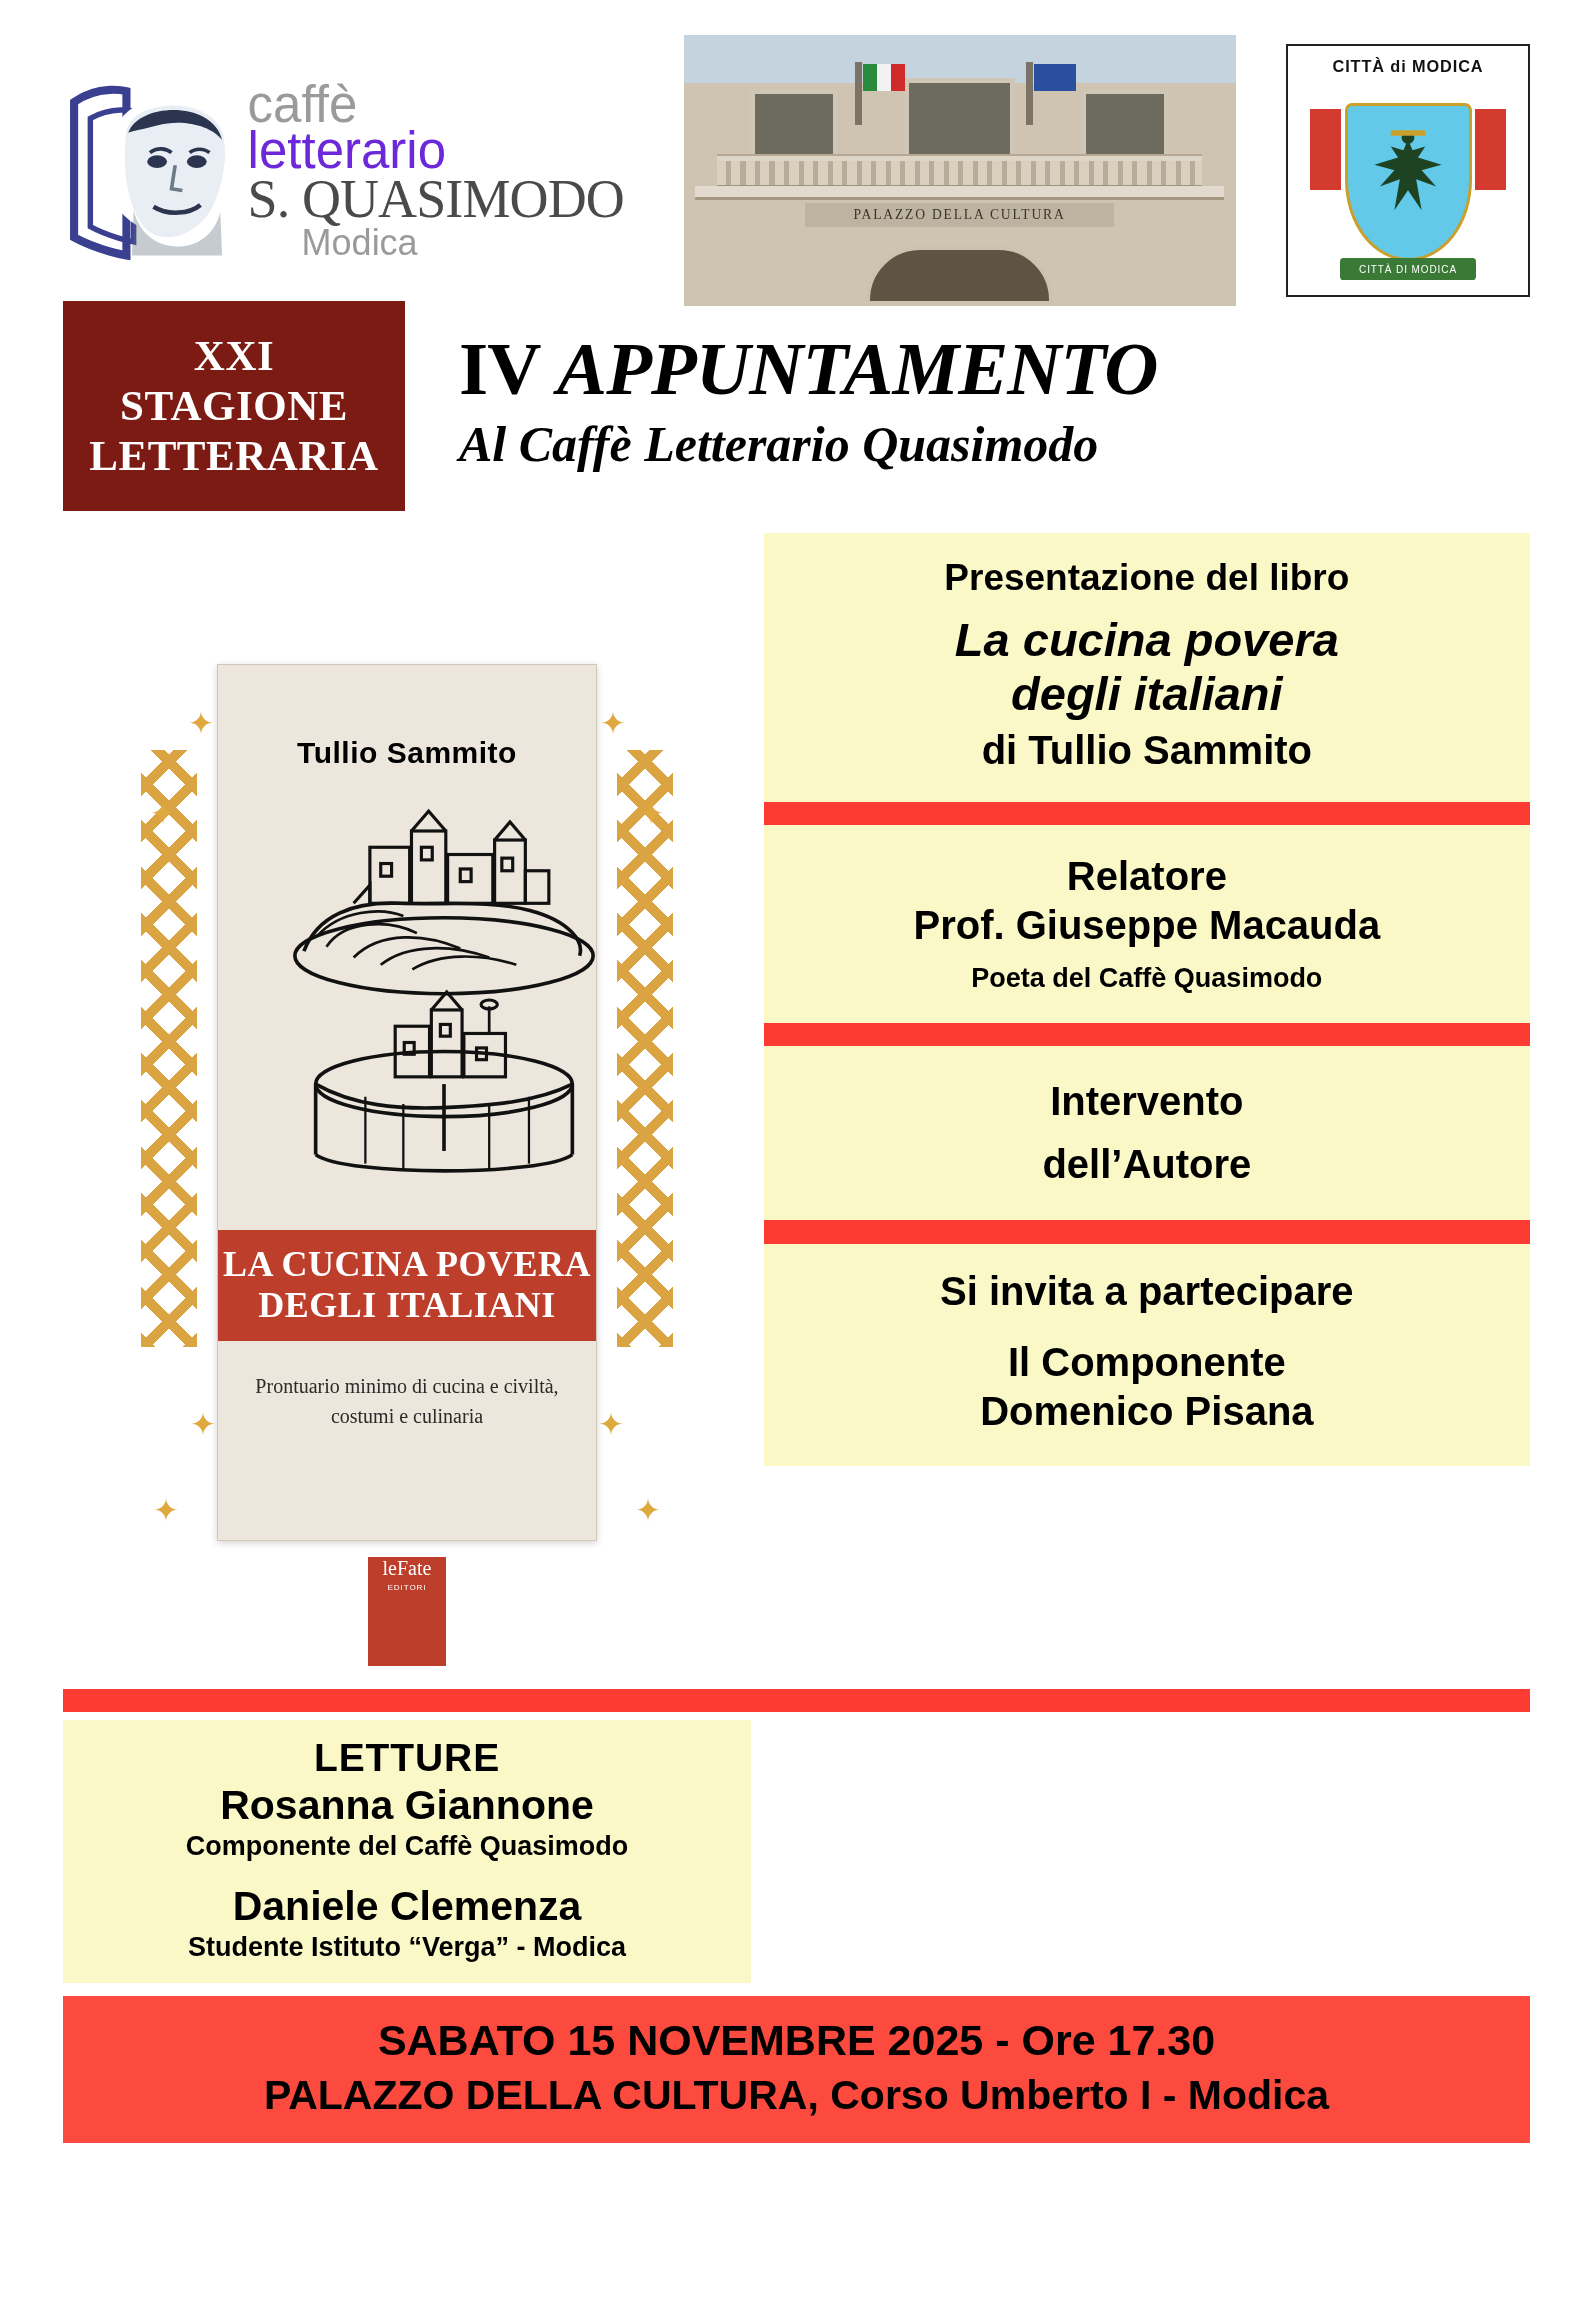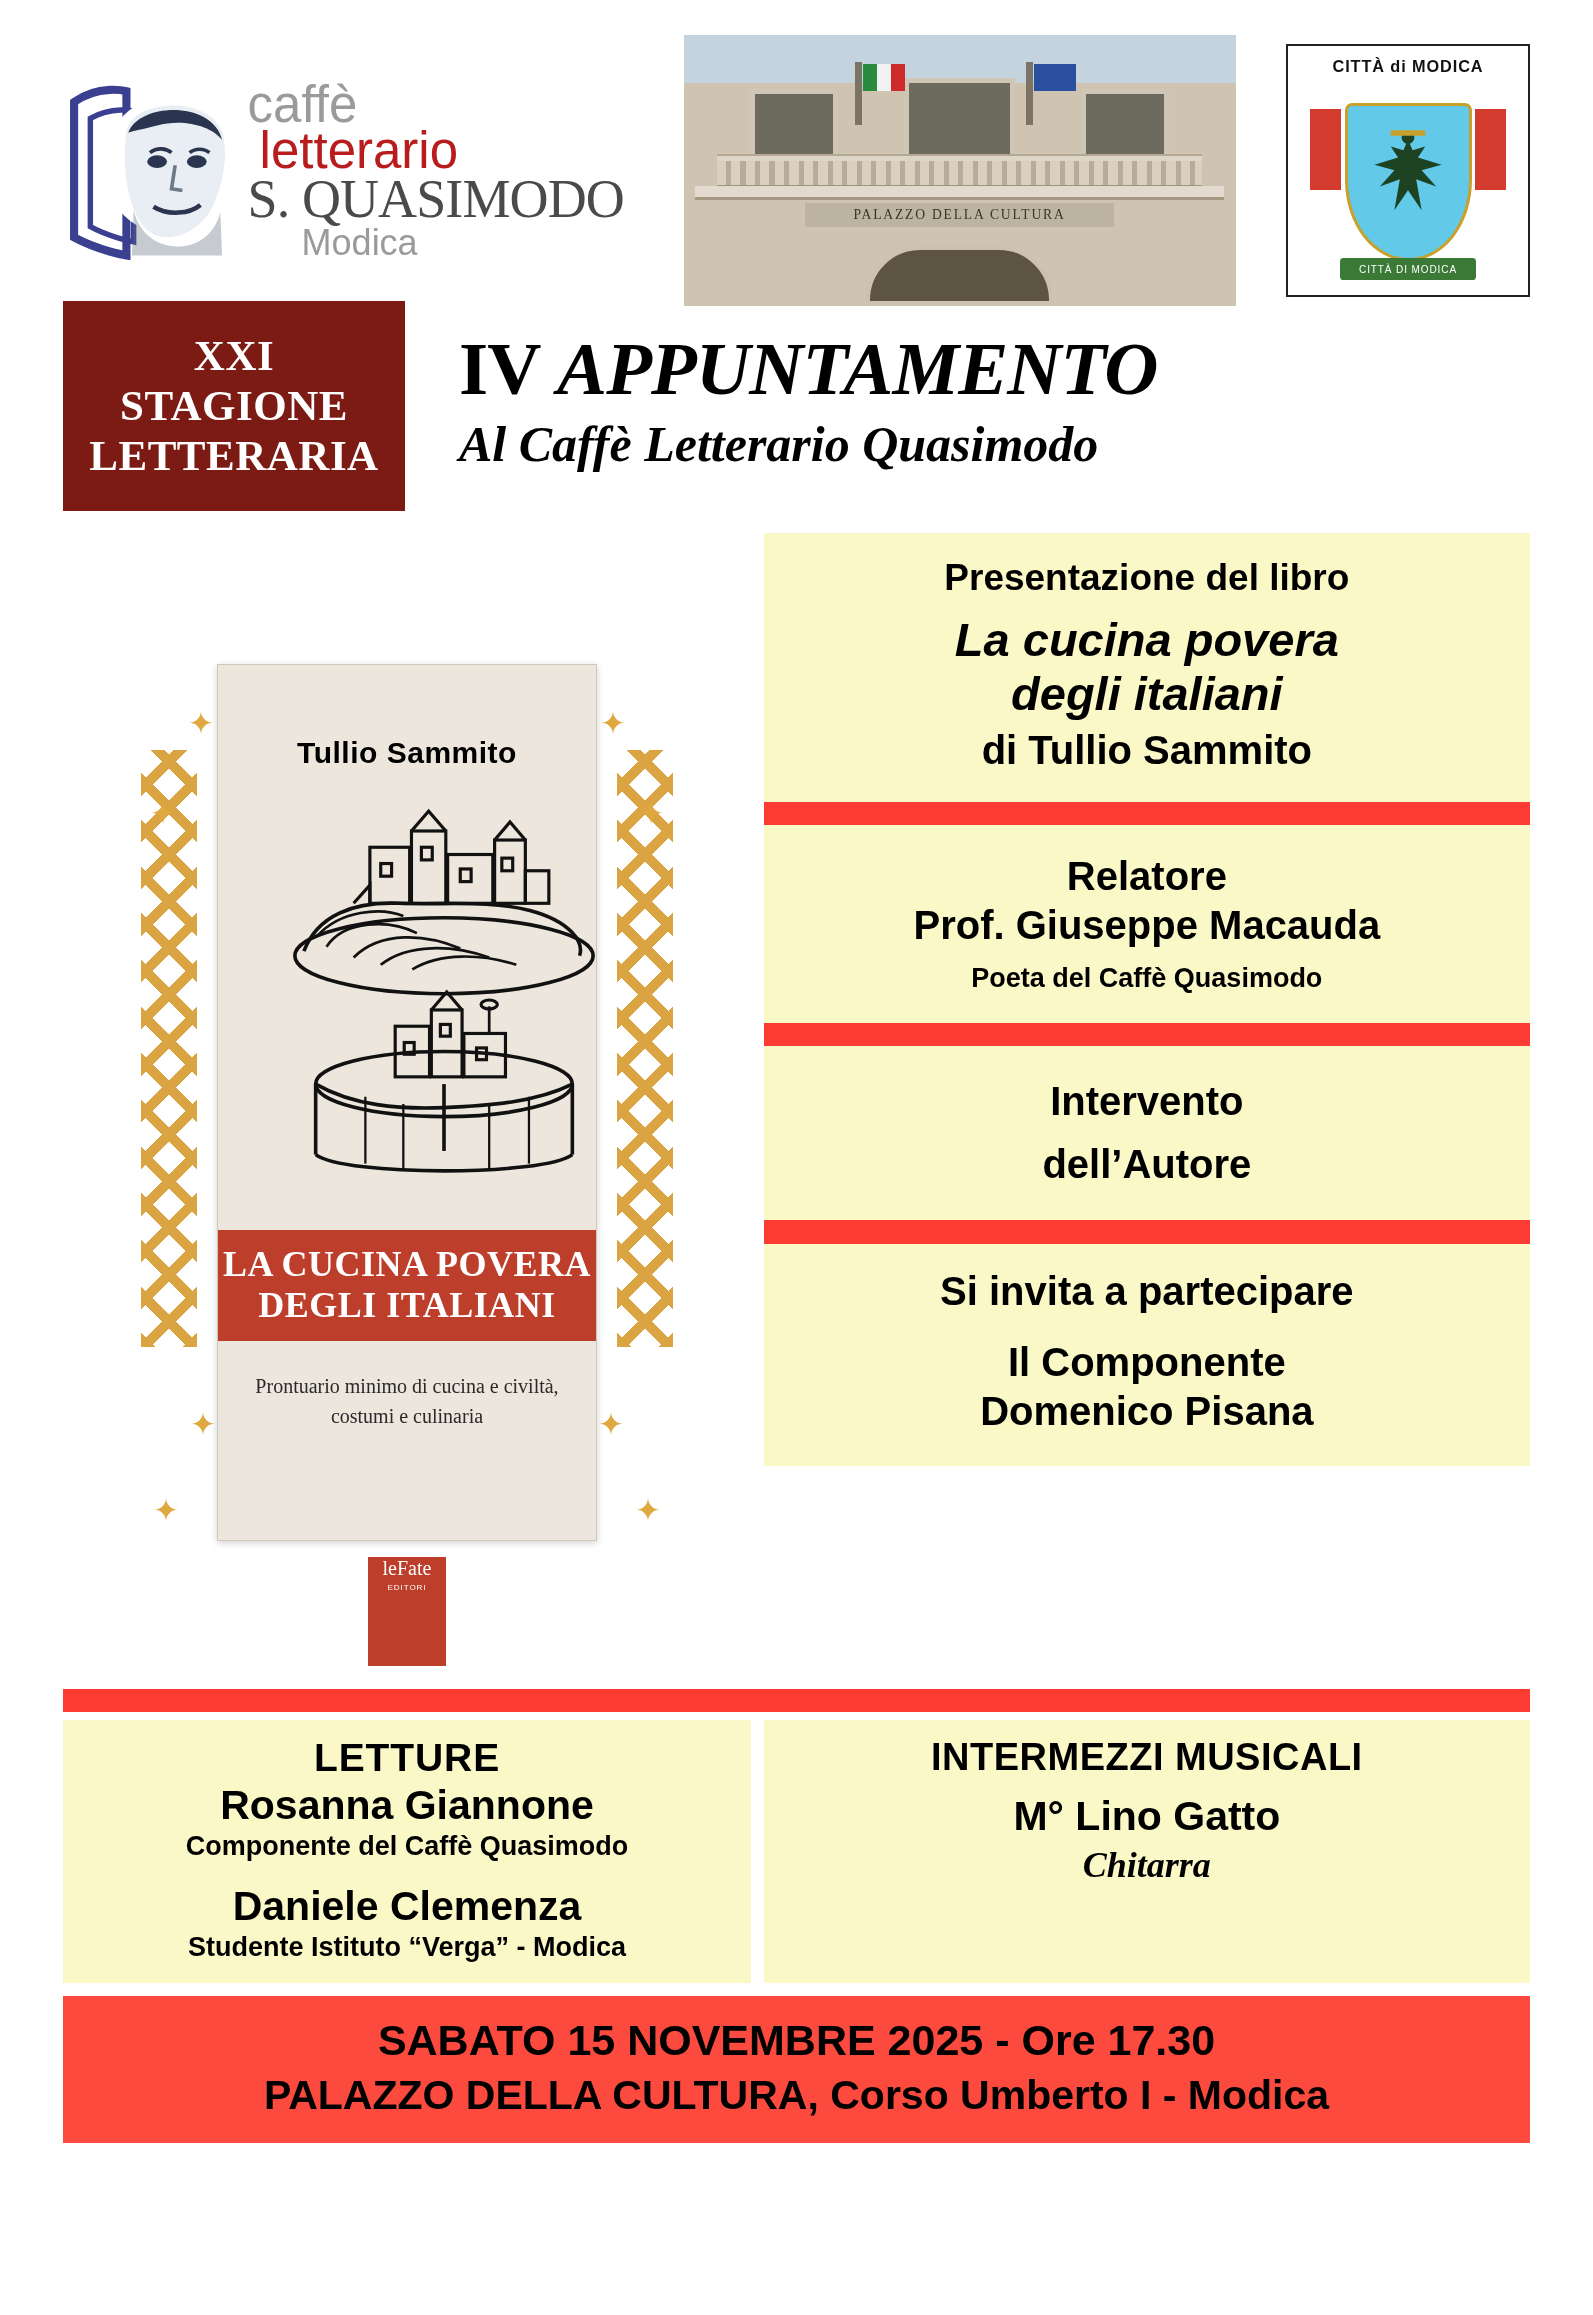--- a/index.html
+++ b/index.html
@@ -48,23 +48,22 @@
     line-height: 1.0;
   }
   .logo-text .l1 {
     font-size: 51px;
     color: #9a9a9a;
     font-family: "Liberation Sans", sans-serif;
     letter-spacing: 0px;
   }
   .logo-text .l2 {
     font-size: 51px;
-    color: #b91c1c;
+    color: #6d28d9;
     margin-top: -5.4px;
-    margin-left: 12px;
   }
   .logo-text .l3 {
     font-size: 54px;
     color: #4a4a4a;
     font-weight: 400;
     margin-top: -3.6px;
     font-family: "Liberation Serif", serif;
     letter-spacing: -0.9px;
   }
   .logo-text .l4 {
@@ -564,25 +563,20 @@
 
   <div class="bottom-row">
     <div class="bottom-left">
       <div class="bl-h">LETTURE</div>
       <div class="bl-n">Rosanna Giannone</div>
       <div class="bl-s">Componente del Caffè Quasimodo</div>
       <div class="bl-gap"></div>
       <div class="bl-n">Daniele Clemenza</div>
       <div class="bl-s">Studente Istituto “Verga” - Modica</div>
     </div>
-    <div class="bottom-right">
-      <div class="br-h">INTERMEZZI MUSICALI</div>
-      <div class="br-n">M° Lino Gatto</div>
-      <div class="br-i">Chitarra</div>
-    </div>
   </div>
 
   <div class="footer">
     <div class="f1">SABATO 15 NOVEMBRE 2025 - Ore 17.30</div>
     <div class="f2">PALAZZO DELLA CULTURA, Corso Umberto I - Modica</div>
   </div>
 
 </div>
 
 

